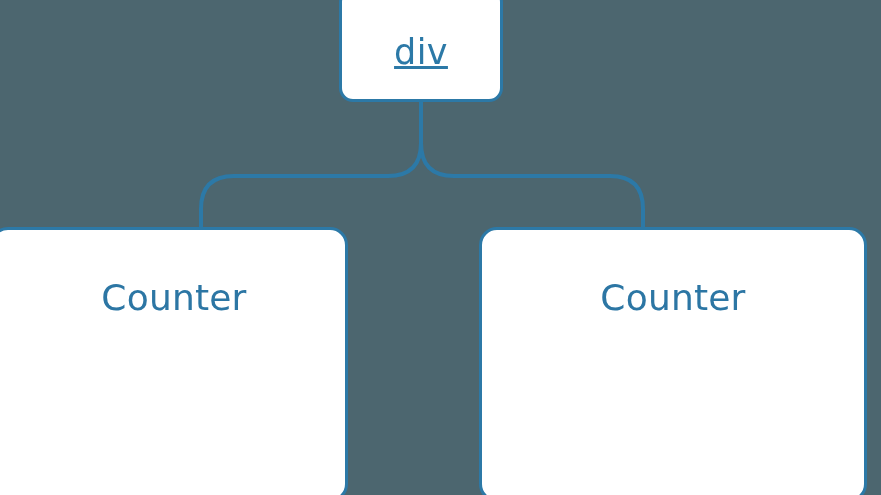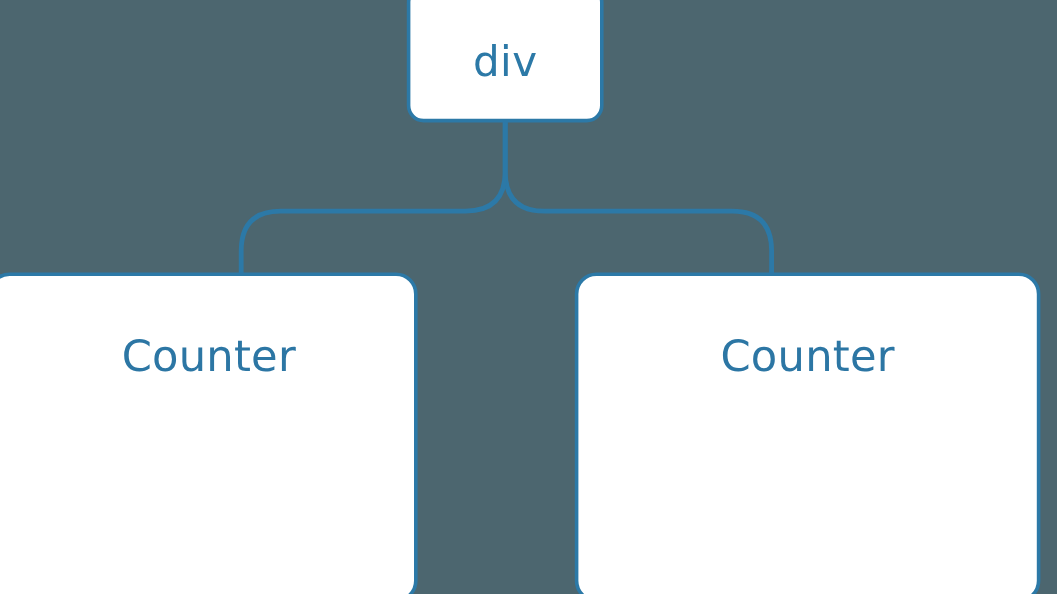--- a/index.html
+++ b/index.html
@@ -49,20 +49,21 @@
     width: 164px;
     height: 114px;
     border-radius: 14px;
   }
   .node-label {
     color: #2c79a7;
     font-size: 35px;
     letter-spacing: 0.4px;
     line-height: 1;
     padding-top: 14px;
+    text-decoration: underline;
   }
 
   
   .card {
     position: absolute;
     background: #ffffff;
     border: 3px solid #2c79a7;
     box-sizing: border-box;
     border-radius: 18px;
   }

